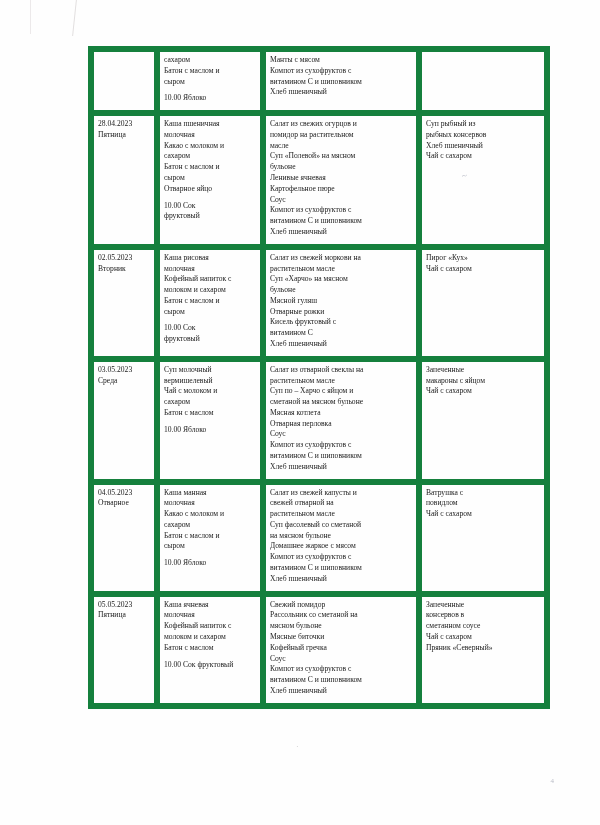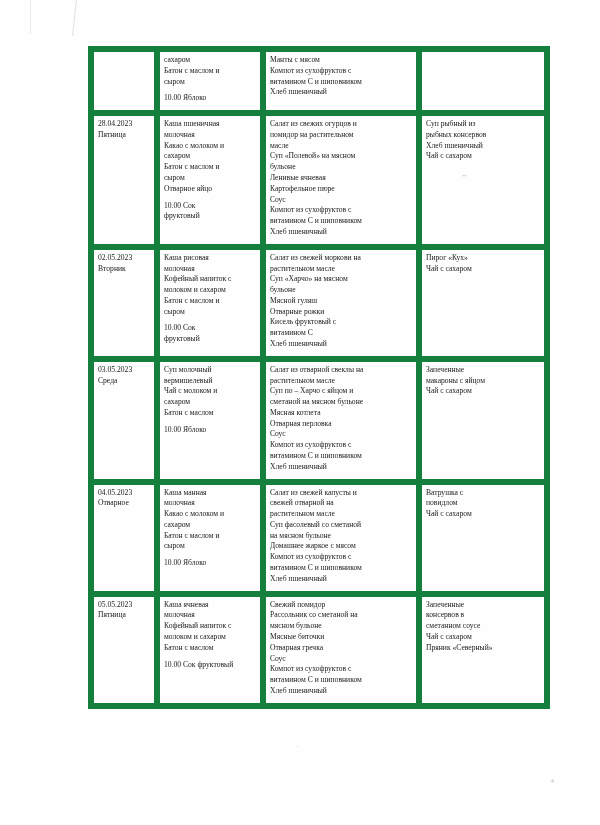--- a/index.html
+++ b/index.html
@@ -274,21 +274,21 @@
               <span class="line">молоком и сахаром</span>
               <span class="line">Батон с маслом</span>
               <span class="spacer"></span>
               <span class="line"><span class="bold">10.00</span> Сок фруктовый</span>
             </td>
             <td>
               <span class="line">Свежий помидор</span>
               <span class="line">Рассольник со сметаной на</span>
               <span class="line">мясном бульоне</span>
               <span class="line">Мясные биточки</span>
-              <span class="line">Отварная гречка</span>
+              <span class="line">Кофейный гречка</span>
               <span class="line">Соус</span>
               <span class="line">Компот из сухофруктов с</span>
               <span class="line">витамином С и шиповником</span>
               <span class="line">Хлеб пшеничный</span>
             </td>
             <td>
               <span class="line">Запеченные</span>
               <span class="line">консервов в</span>
               <span class="line">сметанном соусе</span>
               <span class="line">Чай с сахаром</span>

